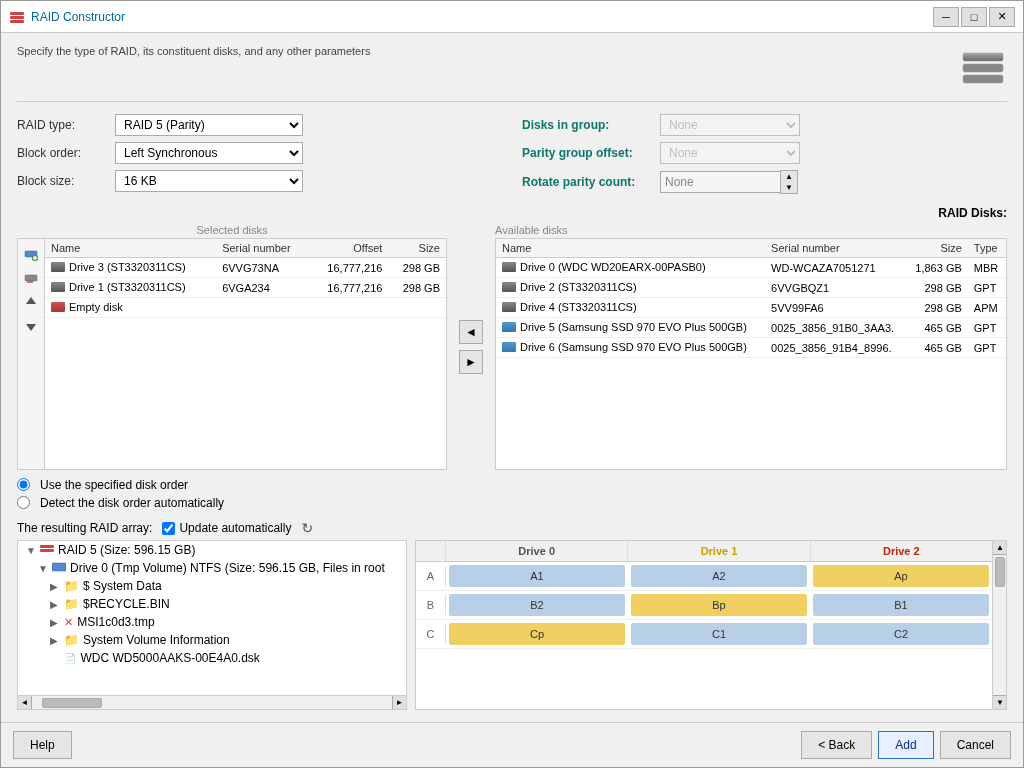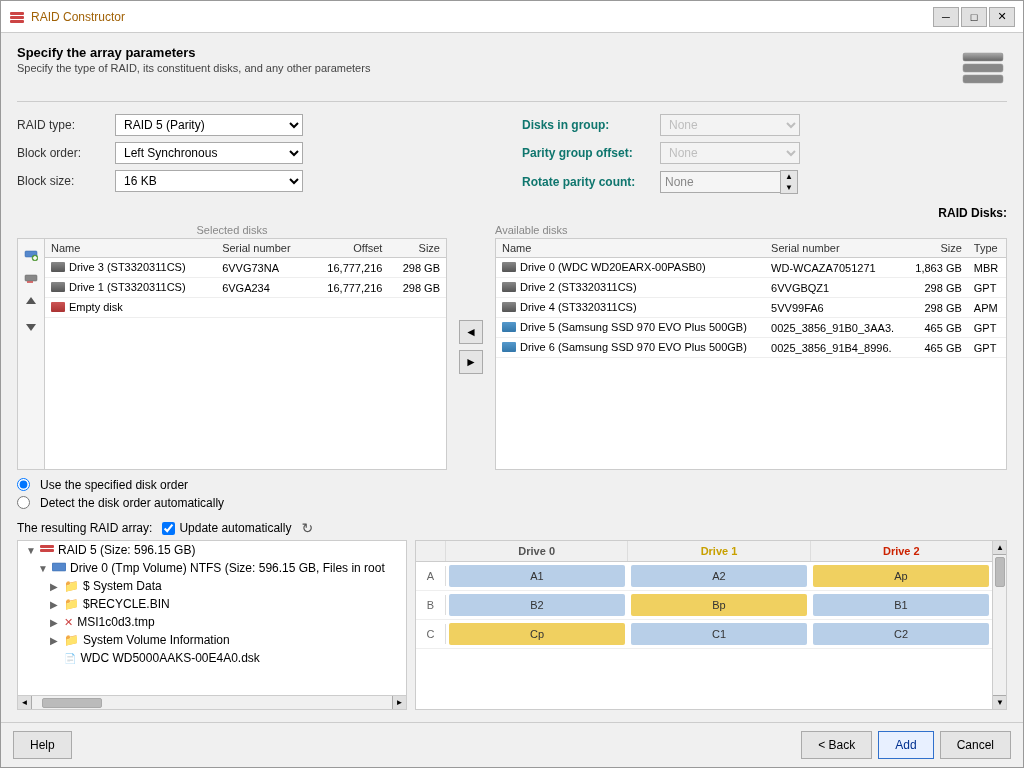--- a/index.html
+++ b/index.html
@@ -32,21 +32,21 @@
       flex-shrink: 0;
     }
     .titlebar-icon {
       width: 16px;
       height: 16px;
       margin-right: 6px;
       color: #c00;
     }
     .titlebar-title {
       font-size: 12px;
-      color: #a16207;
+      color: #0369a1;
       flex: 1;
     }
     .titlebar-controls {
       display: flex;
       gap: 2px;
     }
     .titlebar-btn {
       width: 26px;
       height: 20px;
       border: 1px solid #aaa;
@@ -401,21 +401,20 @@
       <button class="titlebar-btn">─</button>
       <button class="titlebar-btn">□</button>
       <button class="titlebar-btn close">✕</button>
     </div>
   </div>
 
   <div class="content">
 
     <div class="header-section">
       <div class="header-text">
-        <h2>Specify the array parameters</h2>
         <p>Specify the type of RAID, its constituent disks, and any other parameters</p>
       </div>
       <div class="header-icon">
         <svg width="48" height="48" viewBox="0 0 48 48">
           <rect x="4" y="8" width="40" height="8" rx="2" fill="#888"></rect>
           <rect x="4" y="8" width="40" height="8" rx="2" fill="url(#g1)"></rect>
           <rect x="4" y="19" width="40" height="8" rx="2" fill="#888"></rect>
           <rect x="4" y="30" width="40" height="8" rx="2" fill="#888"></rect>
           <defs>
             <linearGradient id="g1" x1="0" y1="0" x2="0" y2="1">

